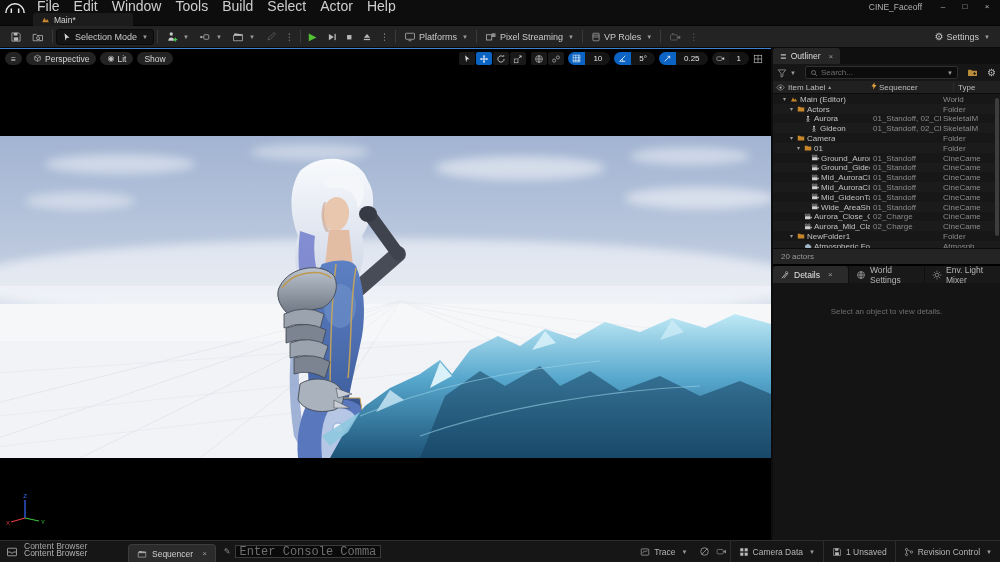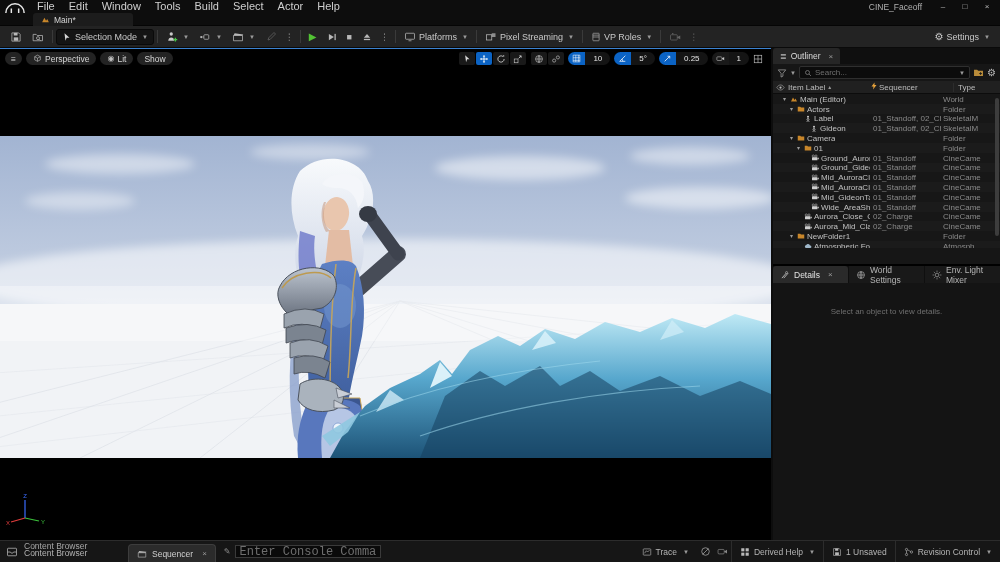--- a/index.html
+++ b/index.html
@@ -12,21 +12,21 @@
   .ico.s9 svg{width:9px;height:9px}
   .ico.s10 svg{width:10px;height:10px}
   .ico.s11 svg{width:11px;height:11px}
   .chev{font-size:6px;color:#9a9a9a;margin-left:2px;}
 
   
   .titlebar{position:absolute;top:0;left:0;right:0;height:26px;background:#0d0d0d;}
   .uelogo{position:absolute;top:2px;left:4px;width:22px;height:22px;}
   .uelogo svg{width:22px;height:22px}
   .menus{position:absolute;top:0;left:30px;height:13px;display:flex;align-items:center;}
-  .menu-item{padding:0 7px;font-size:11px;color:#cfcfcf;line-height:13px;text-align:center;}
+  .menu-item{padding:0 7px;font-size:14px;color:#cfcfcf;line-height:13px;text-align:center;}
   .win-title{position:absolute;top:2px;right:78px;font-size:8.5px;color:#b0b0b0;}
   .win-ctrls{position:absolute;top:0;right:2px;display:flex;}
   .win-ctrls span{width:22px;height:13px;display:flex;align-items:center;justify-content:center;font-size:8px;color:#b9b9b9;}
   .tabrow{position:absolute;top:13px;left:0;right:0;height:13px;background:#0d0d0d;border-bottom:1px solid #050505;}
   .level-tab{position:absolute;left:33px;top:0;height:13px;width:100px;background:#1c1c1c;border-radius:3px 3px 0 0;
              display:flex;align-items:center;gap:4px;padding:0 8px;font-size:8.5px;color:#d6d6d6;}
 
   
   .toolbar{position:absolute;top:26px;left:0;right:0;height:22px;background:#232323;border-bottom:1px solid #0a0a0a;
            display:flex;align-items:center;padding:0 5px;}
@@ -53,21 +53,21 @@
   .snap .si.dark{background:rgba(28,28,28,.88);color:#c9c9c9;}
   .snap .sv{background:rgba(22,22,22,.9);color:#e4e4e4;font-size:8px;padding:0 8px;height:13px;display:flex;align-items:center;}
   .render{position:absolute;top:87px;left:0;width:771px;height:322px;}
   .gizmo{position:absolute;left:3px;bottom:8px;width:44px;height:40px;}
 
   
   .rightpanels{position:absolute;top:48px;left:773px;right:0;bottom:22px;background:#161616;}
   .ptabbar{height:16px;background:#0f0f0f;display:flex;align-items:stretch;}
   .ptab{display:flex;align-items:center;gap:4px;background:#262626;padding:0 7px;font-size:8.5px;color:#dcdcdc;border-radius:3px 3px 0 0;}
   .closex{color:#9a9a9a;font-size:8px;margin-left:4px;}
-  .searchrow{height:17px;display:flex;align-items:center;padding:0 4px;gap:3px;background:#161616;}
+  .searchrow{height:17px;display:flex;align-items:center;padding:0 4px;gap:9px;background:#161616;}
   .filterbtn{display:flex;align-items:center;gap:1px;}
   .searchbox{flex:1;display:flex;align-items:center;gap:3px;background:#0c0c0c;border:1px solid #2f2f2f;border-radius:2px;height:13px;padding:0 4px;}
   .searchbox input{flex:1;background:transparent;border:none;outline:none;color:#bdbdbd;font-size:8px;
                    font-family:"Liberation Sans",sans-serif;padding:0;min-width:0;}
   .searchbox input::placeholder{color:#6f6f6f;}
   .ohdr{height:13px;background:#202020;display:flex;align-items:center;font-size:8px;color:#bdbdbd;border-bottom:1px solid #0c0c0c;}
   .ohdr .h-eye{width:15px;display:flex;justify-content:center;}
   .ohdr .h-item{width:82px;display:flex;align-items:center;gap:2px;}
   .sortarrow{font-size:5px;color:#9a9a9a;}
   .ohdr .h-bolt{width:9px;}
@@ -616,21 +616,21 @@
           </div>
           <div class="orow">
             <div class="olabel" style="padding-left: 22px;">
               <span class="exp"></span>
               <span class="oicon">
                 <svg viewBox="0 0 16 16">
                   <circle cx="8" cy="3.5" r="2" fill="#cfcfcf"></circle>
                   <path d="M8 6v4M8 7l-3 2M8 7l3 2M8 10l-2.5 4M8 10l2.5 4" stroke="#cfcfcf" stroke-width="1.3" fill="none"></path>
                 </svg>
               </span>
-              <span class="otext">Label</span>
+              <span class="otext">Aurora</span>
             </div>
             <div class="oseq">01_Standoff, 02_Charge, 03</div>
             <div class="otype">SkeletalM</div>
           </div>
           <div class="orow alt">
             <div class="olabel" style="padding-left: 28px;">
               <span class="exp"></span>
               <span class="oicon">
                 <svg viewBox="0 0 16 16">
                   <circle cx="8" cy="3.5" r="2" fill="#cfcfcf"></circle>
@@ -816,20 +816,23 @@
                 <svg viewBox="0 0 16 16">
                   <path d="M4 12a3 3 0 0 1 .5-5.9A4 4 0 0 1 12 7a2.5 2.5 0 0 1 .5 5z" fill="#9fb7c9"></path>
                 </svg>
               </span>
               <span class="otext">Atmospheric Fo</span>
             </div>
             <div class="oseq"></div>
             <div class="otype">Atmosph</div>
           </div>
           <div class="oscroll"></div>
+      </div>
+      <div class="ostatus">
+        <span>20 actors</span>
       </div>
     </div>
 
     <div class="details">
       <div class="dtabbar" id="dtabs">
           <div class="dtab active">
             <span class="ico s10">
               <svg viewBox="0 0 16 16">
                 <path d="M3 13L10 5M6 13L13 5" stroke="#b9b9b9" stroke-width="1.5" fill="none"></path>
                 <circle cx="10.5" cy="4" r="1.6" fill="none" stroke="#b9b9b9"></circle>
@@ -915,21 +918,21 @@
         </span>
       <span class="sb-item bordered">
         <span class="ico s10">
             <svg viewBox="0 0 16 16">
               <rect x="2" y="2" width="5" height="5" fill="#b9b9b9"></rect>
               <rect x="9" y="2" width="5" height="5" fill="#b9b9b9"></rect>
               <rect x="2" y="9" width="5" height="5" fill="#b9b9b9"></rect>
               <rect x="9" y="9" width="5" height="5" fill="#b9b9b9"></rect>
             </svg>
           </span>
-        <span>Derived Help</span>
+        <span>Camera Data</span>
         <span class="chev">▼</span>
       </span>
       <span class="sb-item bordered">
         <span class="ico s10">
             <svg viewBox="0 0 16 16">
               <path d="M2.5 2.5h9l2 2v9h-11z" fill="none" stroke="#b9b9b9"></path>
               <rect x="5" y="8.5" width="6" height="4.5" fill="#b9b9b9"></rect>
               <rect x="5" y="2.5" width="5" height="3.5" fill="#b9b9b9"></rect>
             </svg>
           </span>

